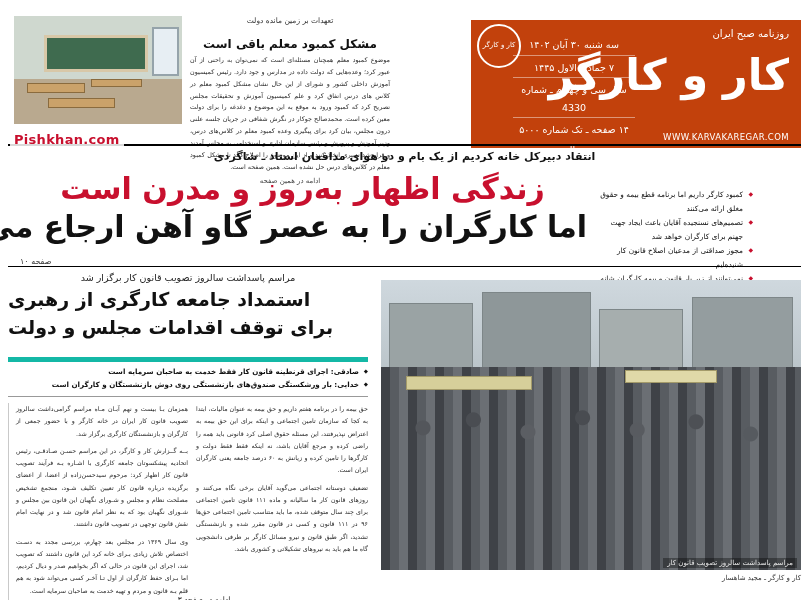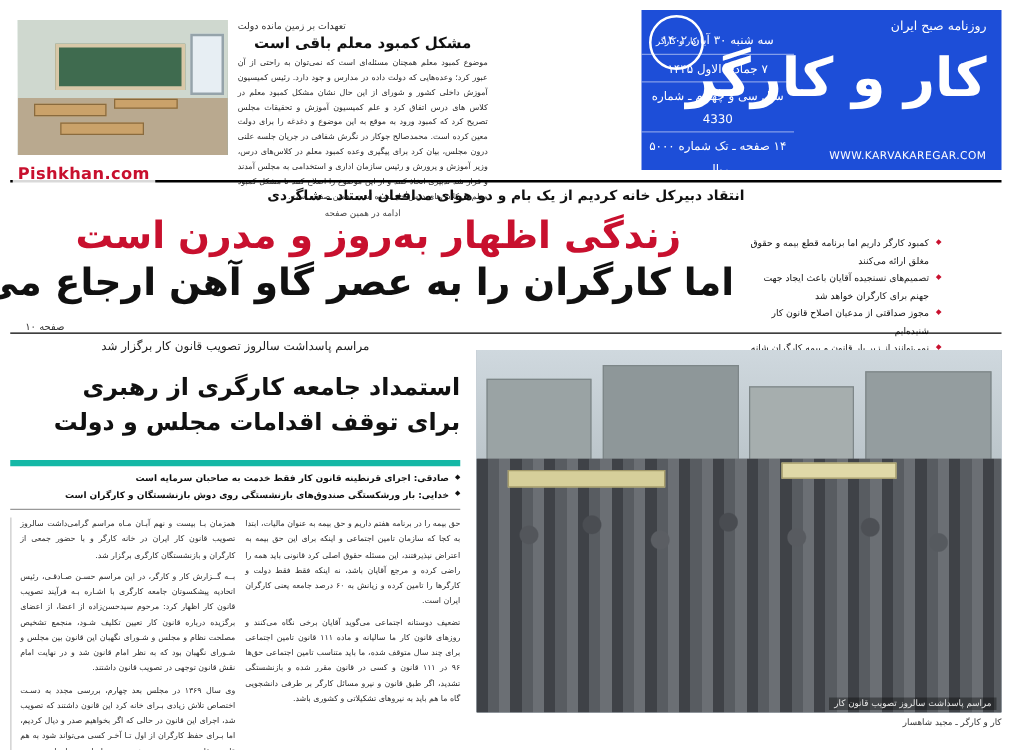--- a/index.html
+++ b/index.html
@@ -20,24 +20,24 @@
 
   
   .masthead {
     position: absolute;
     top: 0; left: 0; right: 0;
     height: 144px;
     background: #ffffff;
   }
   .masthead-red {
     position: absolute;
-    top: 8px; right: 8px;
-    width: 288px;
+    top: 20px; right: 8px;
+    width: 330px;
     height: 128px;
-    background: #1d4ed8;
+    background: #c2410c;
     color: #ffffff;
     overflow: hidden;
   }
   .paper-title {
     position: absolute;
     top: 34px;
     right: 12px;
     font-size: 43px;
     font-weight: bold;
     letter-spacing: 1px;
@@ -127,22 +127,22 @@
   .mh-text {
     position: absolute;
     top: 16px; left: 190px;
     width: 200px;
     direction: rtl;
     text-align: justify;
   }
   .mh-kicker {
     font-size: 7.5px;
     color: #333;
-    text-align: left;
-    margin-bottom: 2px;
+    text-align: center;
+    margin-bottom: 12px;
   }
   .mh-head {
     font-size: 12px;
     font-weight: bold;
     text-align: center;
     color: #111;
     margin-bottom: 4px;
   }
   .mh-body {
     font-size: 6.4px;
@@ -291,27 +291,27 @@
   .story {
     position: absolute;
     top: 0; left: 0;
     width: 360px;
     direction: rtl;
   }
   .story-kicker {
     font-size: 9.5px;
     text-align: center;
     color: #222;
-    margin-bottom: 14px;
+    margin-bottom: 3px;
   }
   .story-head {
     font-size: 19px;
     font-weight: bold;
     color: #111;
-    text-align: right;
+    text-align: left;
     line-height: 1.45;
     margin-bottom: 6px;
   }
   .story-bullets {
     border-top: 5px solid #14b8a6;
     border-bottom: 1px solid #999;
     padding: 4px 0;
     margin-bottom: 6px;
   }
   .story-bullets li {

